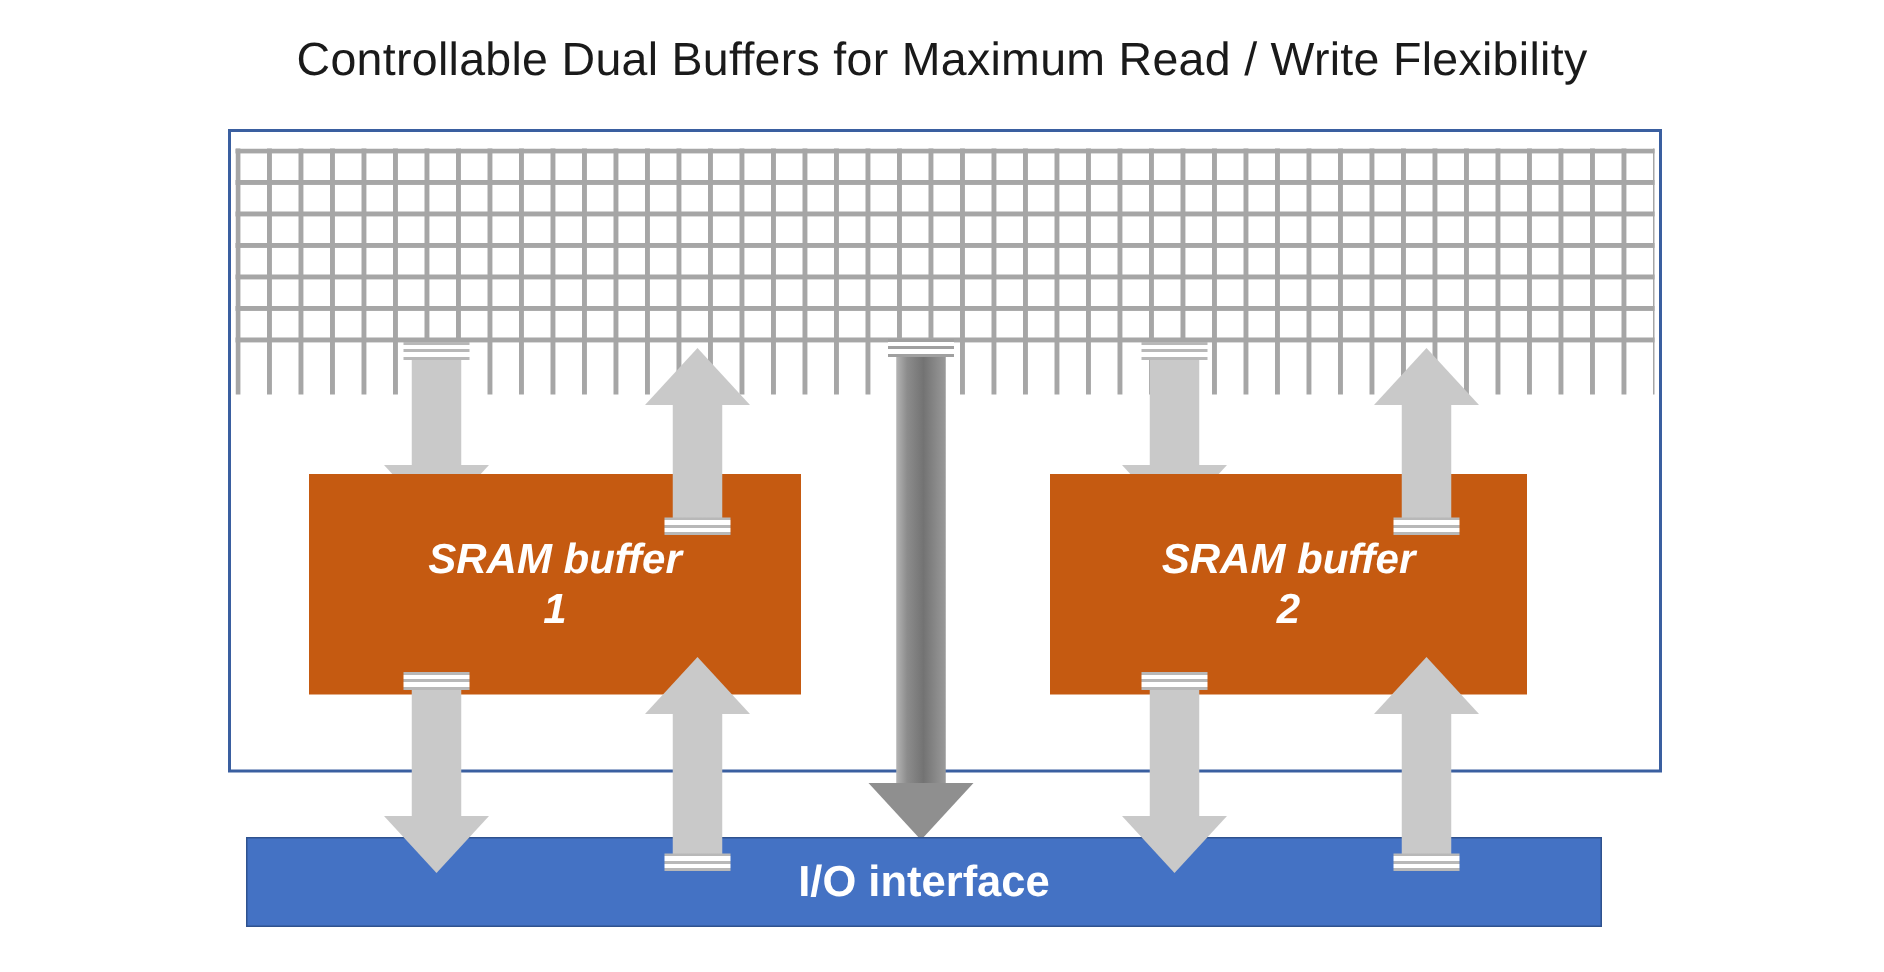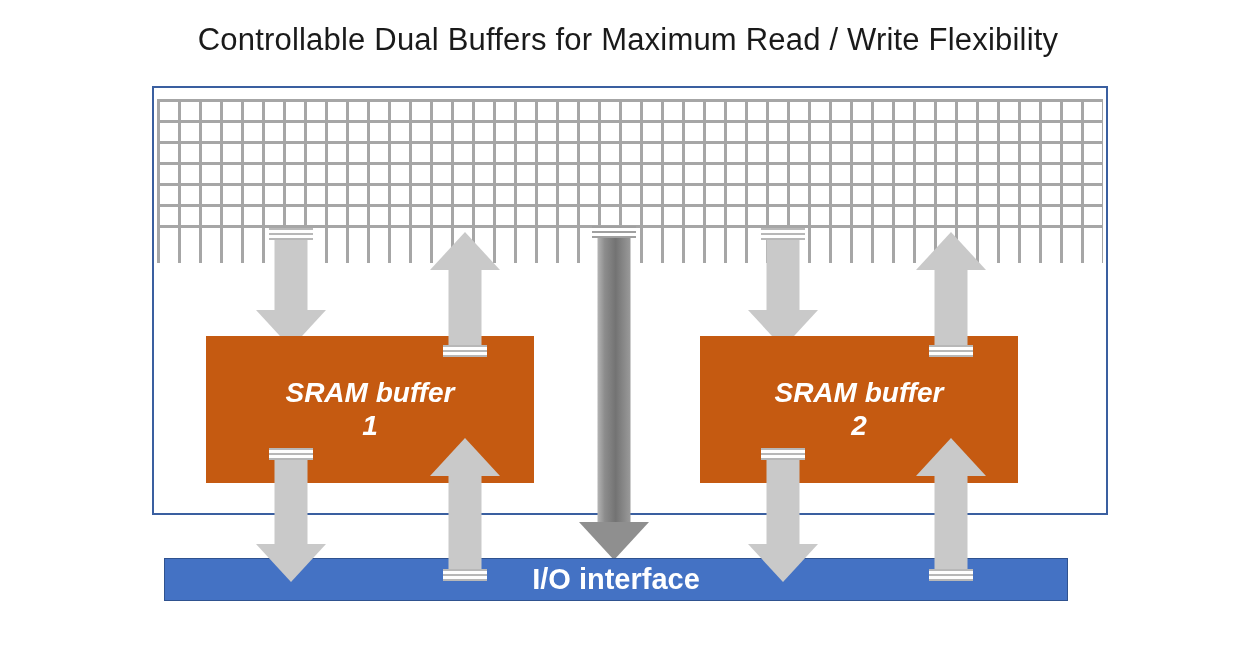--- a/index.html
+++ b/index.html
@@ -96,33 +96,32 @@
     font-weight: bold;
     font-style: italic;
     font-size: 28px;
     line-height: 1.15;
     display: flex;
     align-items: center;
     justify-content: center;
     text-align: center;
     box-sizing: border-box;
     z-index: 6;
-    margin-top: 20px;
   }
   #sram1 { left: 206px; top: 316px; width: 328px; height: 147px; }
   #sram2 { left: 700px; top: 316px; width: 318px; height: 147px; }
   .sram .lbl { position: relative; z-index: 2; padding: 0 10px; }
 
   
   .iobar {
     position: absolute;
     left: 164px;
     top: 558px;
     width: 904px;
-    height: 43px;
+    height: 60px;
     background: #4472c4;
     border: 1px solid #2f528f;
     box-sizing: border-box;
     color: #ffffff;
     font-weight: bold;
     font-size: 29px;
     display: flex;
     align-items: center;
     justify-content: center;
     z-index: 6;

